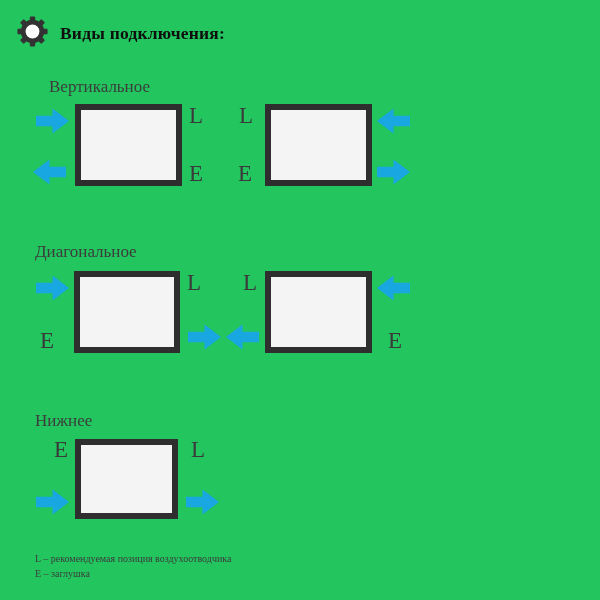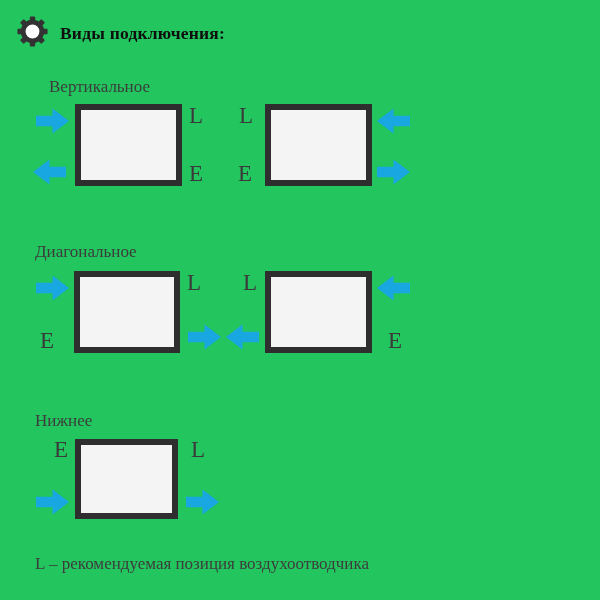--- a/index.html
+++ b/index.html
@@ -22,21 +22,21 @@
     border:6px solid var(--border, #2e2e2e);
     background:var(--radiator-fill, #f4f4f4);
   }
   .port-label {
     font-size:23px; line-height:1; font-weight:400; color:#3a3a3a;
   }
   .arrow { width:33px; height:26px; color:var(--arrow, #18a7e1); display:block; }
   .arrow svg { display:block; width:100%; height:100%; }
   .arrow.left { transform:scaleX(-1); }
   .legend {
-    font-size:17px; line-height:1.45; color:#3c3c3c;
+    font-size:10px; line-height:1.45; color:#3c3c3c;
   }
   .gear { width:31px; height:31px; color:#333; }
 </style>
 </head>
 <body>
 
 <div class="page">
 
   
   <div class="group">
@@ -153,15 +153,16 @@
         <svg viewBox="0 0 34 26">
             <polygon fill="currentColor" points="0,7.5 17,7.5 17,0 34,13 17,26 17,18.5 0,18.5"></polygon>
           </svg>
       </span>
     </div>
   </div>
 
   
   <div class="abs legend" style="left:35px; top:552px;">
     <div>L – рекомендуемая позиция воздухоотводчика</div>
+    <div>E – заглушка</div>
   </div>
 
 </div>
 
 </body></html>

